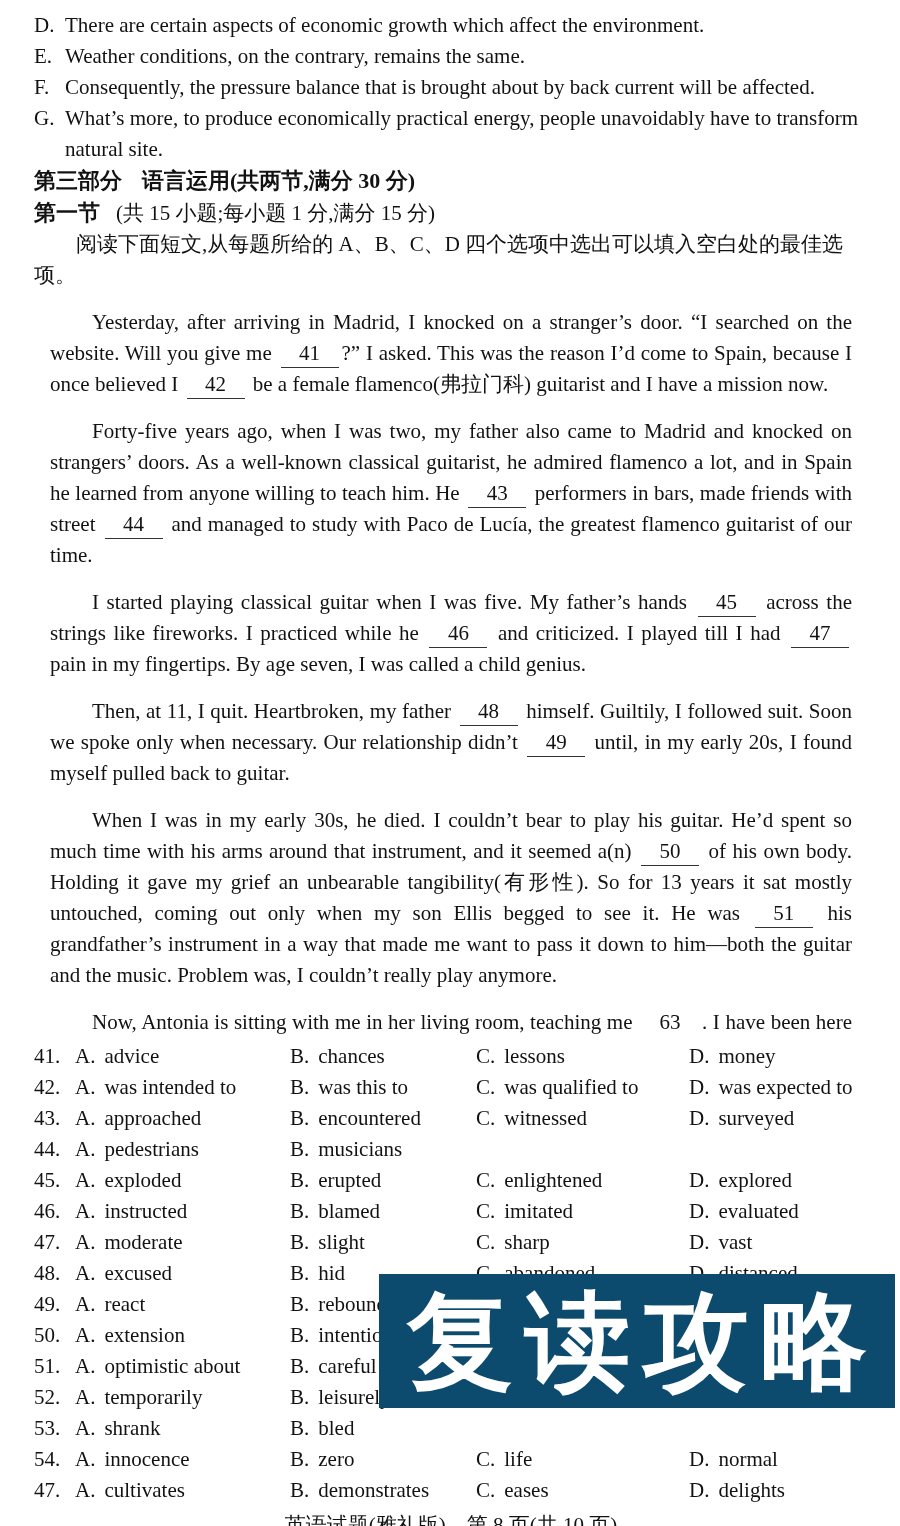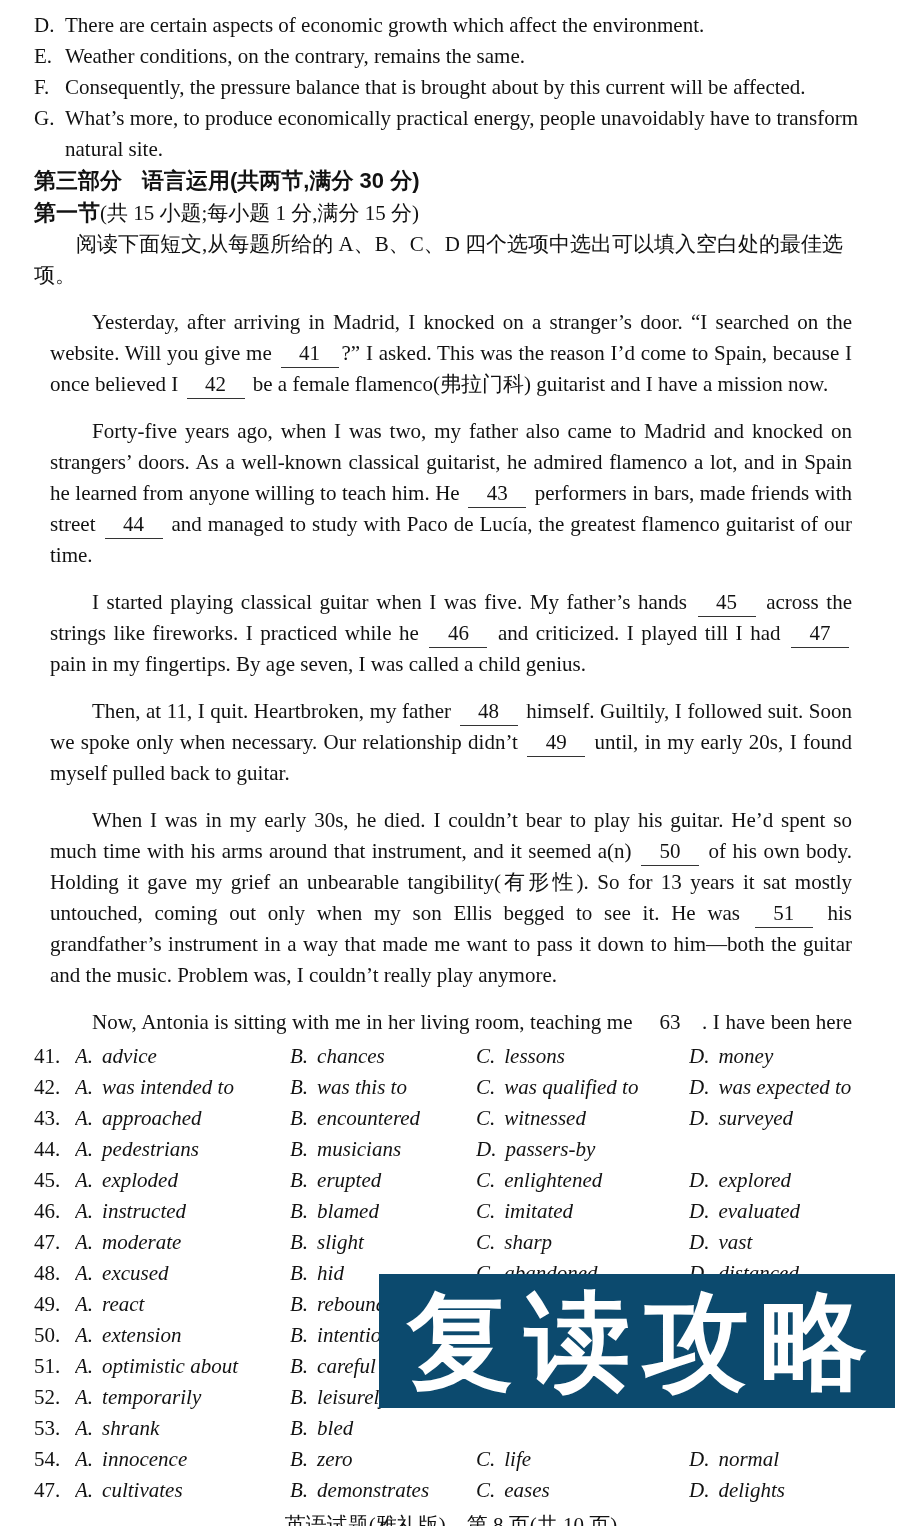--- a/index.html
+++ b/index.html
@@ -19,44 +19,44 @@
   .toplist .item { display:flex; }
   .toplist .item .lbl { flex:0 0 31px; }
   .toplist .item .txt { flex:1; }
   
   .part-line { line-height:31px; white-space:nowrap; }
   .part-title, .section-title {
     font-weight:bold;
     font-family:"Liberation Sans","DejaVu Sans",sans-serif;
     font-size:22px;
   }
-  .part-detail { font-weight:bold; font-family:Liberation Sans, sans-serif; font-size:22px; margin-left:20px; }
+  .part-detail { font-weight:bold; font-family:Liberation Serif, serif; font-size:22px; margin-left:20px; }
   .section-line { line-height:31px; white-space:nowrap; }
-  .section-detail { margin-left:0;font-family:Liberation Serif, serif; }
+  .section-detail { margin-left:16px;font-family:Liberation Serif, serif; }
   .instruction { margin:0; text-indent:42px; }
   
   #passage { height:744px; overflow:hidden; }
   #passage p { margin:16px; text-indent:42px; text-align:justify; }
   .blank {
     display:inline-block;
     min-width:58px; height:27px; line-height:27px;
     text-align:center;
     border-bottom:1.5px solid #333;
     margin:0 3px;
     text-indent:0;
   }
   
   #questions { margin-top:6px; }
   .qrow {
     display:grid;
     grid-template-columns:41px 215px 186px 213px 1fr;
     height:31px; line-height:31px;
     white-space:nowrap;
   }
-  .qrow .ocell { overflow:hidden;font-style:italic; }
+  .qrow .ocell { overflow:hidden; }
   .qrow .olabel { display:inline-block; margin-right:9px; }
   
   .footer { text-align:center; margin-top:4px; }
   
   .watermark {
     position:absolute;
     left:379px; top:1274px;
     width:516px; height:134px;
     display:flex; align-items:center; justify-content:center;
     z-index:5;
@@ -81,21 +81,21 @@
       <div class="item">
         <span class="lbl">D.</span>
         <span class="txt">There are certain aspects of economic growth which affect the environment.</span>
       </div>
       <div class="item">
         <span class="lbl">E.</span>
         <span class="txt">Weather conditions, on the contrary, remains the same.</span>
       </div>
       <div class="item">
         <span class="lbl">F.</span>
-        <span class="txt">Consequently, the pressure balance that is brought about by this current will be affected.</span>
+        <span class="txt">Consequently, the pressure balance that is brought about by back current will be affected.</span>
       </div>
       <div class="item">
         <span class="lbl">G.</span>
         <span class="txt">What’s more, to produce economically practical energy, people unavoidably have to transform natural site.</span>
       </div>
     </div>
 
   <div class="part-line">
     <span class="part-title">第三部分</span><span class="part-detail">语言运用(共两节,满分 30 分)</span>
   </div>
@@ -134,21 +134,20 @@
         <span class="qnum">43.</span>
         <span class="ocell"><span class="olabel">A.</span><span class="otext">approached</span></span>
         <span class="ocell"><span class="olabel">B.</span><span class="otext">encountered</span></span>
         <span class="ocell"><span class="olabel">C.</span><span class="otext">witnessed</span></span>
         <span class="ocell"><span class="olabel">D.</span><span class="otext">surveyed</span></span>
       </div>
       <div class="qrow">
         <span class="qnum">44.</span>
         <span class="ocell"><span class="olabel">A.</span><span class="otext">pedestrians</span></span>
         <span class="ocell"><span class="olabel">B.</span><span class="otext">musicians</span></span>
-        <span class="ocell"><span class="olabel">D.</span><span class="otext">passers-by</span></span>
       </div>
       <div class="qrow">
         <span class="qnum">45.</span>
         <span class="ocell"><span class="olabel">A.</span><span class="otext">exploded</span></span>
         <span class="ocell"><span class="olabel">B.</span><span class="otext">erupted</span></span>
         <span class="ocell"><span class="olabel">C.</span><span class="otext">enlightened</span></span>
         <span class="ocell"><span class="olabel">D.</span><span class="otext">explored</span></span>
       </div>
       <div class="qrow">
         <span class="qnum">46.</span>

